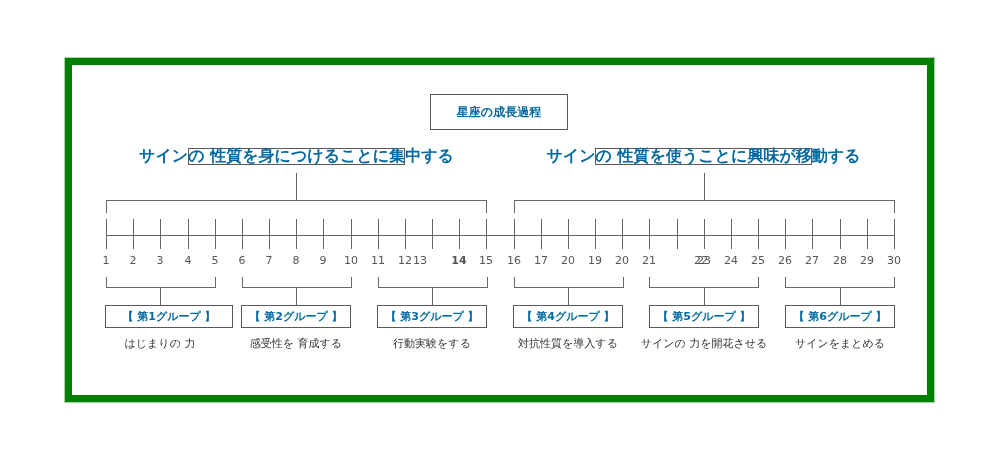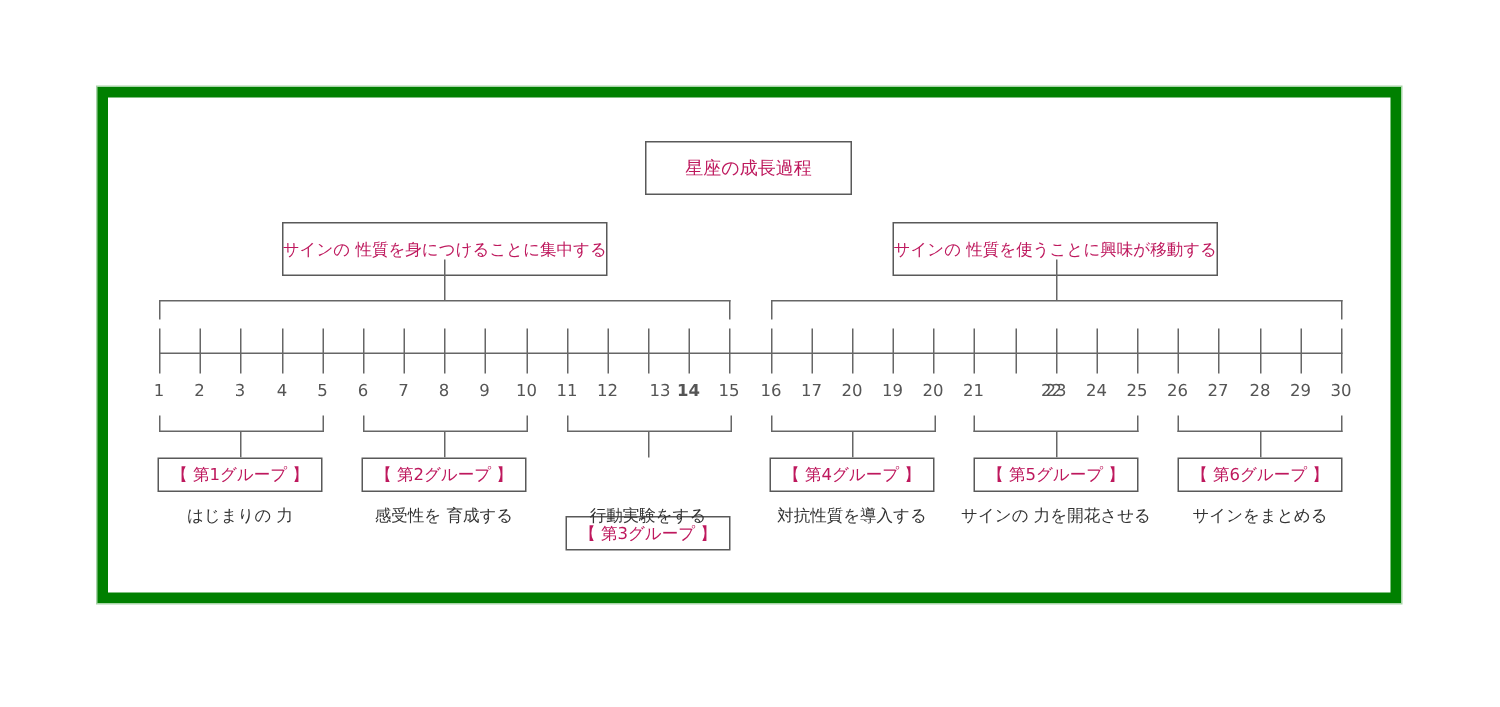--- a/index.html
+++ b/index.html
@@ -20,29 +20,30 @@
     box-shadow: 0 0 0 1px #a8d4a8;
   }
   .box {
     position: absolute;
     box-sizing: border-box;
     border: 1px solid #595959;
     background: #ffffff;
     display: flex;
     align-items: center;
     justify-content: center;
-    color: #be185d;
+    color: #0369a1;
     white-space: nowrap;
+    font-weight: bold;
   }
   .title-box {
     left: 430px; top: 94px;
     width: 138px; height: 36px;
     font-size: 12px;
   }
-  .phase-box { top: 148px; height: 36px; font-size: 11px; }
+  .phase-box { top: 148px; height: 17px; font-size: 16px; }
   .group-box { top: 305px; height: 23px; font-size: 11px; }
   .hline, .vline { position: absolute; background: #666666; }
   .bracket-down {       
     position: absolute;
     box-sizing: border-box;
     border-top: 1px solid #666666;
     border-left: 1px solid #666666;
     border-right: 1px solid #666666;
   }
   .bracket-up {         
@@ -96,21 +97,21 @@
       <div class="tick-number" style="left: 284px; top: 254px;">8</div>
       <div class="vline" style="left: 323px; top: 219px; width: 1px; height: 30px;"></div>
       <div class="tick-number" style="left: 311px; top: 254px;">9</div>
       <div class="vline" style="left: 351px; top: 219px; width: 1px; height: 30px;"></div>
       <div class="tick-number" style="left: 339px; top: 254px;">10</div>
       <div class="vline" style="left: 378px; top: 219px; width: 1px; height: 30px;"></div>
       <div class="tick-number" style="left: 366px; top: 254px;">11</div>
       <div class="vline" style="left: 405px; top: 219px; width: 1px; height: 30px;"></div>
       <div class="tick-number" style="left: 393px; top: 254px;">12</div>
       <div class="vline" style="left: 432px; top: 219px; width: 1px; height: 30px;"></div>
-      <div class="tick-number" style="left: 428px; top: 254px;">13</div>
+      <div class="tick-number" style="left: 408px; top: 254px;">13</div>
       <div class="vline" style="left: 459px; top: 219px; width: 1px; height: 30px;"></div>
       <div class="tick-number" style="left: 447px; top: 254px; font-weight: bold;">14</div>
       <div class="vline" style="left: 486px; top: 219px; width: 1px; height: 30px;"></div>
       <div class="tick-number" style="left: 474px; top: 254px;">15</div>
       <div class="vline" style="left: 514px; top: 219px; width: 1px; height: 30px;"></div>
       <div class="tick-number" style="left: 502px; top: 254px;">16</div>
       <div class="vline" style="left: 541px; top: 219px; width: 1px; height: 30px;"></div>
       <div class="tick-number" style="left: 529px; top: 254px;">17</div>
       <div class="vline" style="left: 568px; top: 219px; width: 1px; height: 30px;"></div>
       <div class="tick-number" style="left: 556px; top: 254px;">20</div>
@@ -139,29 +140,29 @@
       <div class="vline" style="left: 894px; top: 219px; width: 1px; height: 30px;"></div>
       <div class="tick-number" style="left: 882px; top: 254px;">30</div>
       <div class="box phase-box" style="left: 188px; width: 217px;">サインの 性質を身につけることに集中する</div>
       <div class="vline" style="left: 296px; top: 173px; width: 1px; height: 27px;"></div>
       <div class="bracket-down" style="left: 106px; top: 200px; width: 381px; height: 13px;"></div>
       <div class="box phase-box" style="left: 595px; width: 217px; text-align: right;">サインの 性質を使うことに興味が移動する</div>
       <div class="vline" style="left: 704px; top: 173px; width: 1px; height: 27px;"></div>
       <div class="bracket-down" style="left: 514px; top: 200px; width: 381px; height: 13px;"></div>
       <div class="bracket-up" style="left: 106px; top: 277px; width: 110px; height: 11px;"></div>
       <div class="vline" style="left: 160px; top: 288px; width: 1px; height: 17px;"></div>
-      <div class="box group-box" style="left: 105px; width: 110px; text-align: right;">【 第1グループ 】</div>
+      <div class="box group-box" style="left: 105px; width: 128px; text-align: right;">【 第1グループ 】</div>
       <div class="group-desc" style="left: 75px; top: 336px;">はじまりの 力</div>
       <div class="bracket-up" style="left: 242px; top: 277px; width: 110px; height: 11px;"></div>
       <div class="vline" style="left: 296px; top: 288px; width: 1px; height: 17px;"></div>
       <div class="box group-box" style="left: 241px; width: 110px;">【 第2グループ 】</div>
       <div class="group-desc" style="left: 211px; top: 336px;">感受性を 育成する</div>
       <div class="bracket-up" style="left: 378px; top: 277px; width: 110px; height: 11px;"></div>
       <div class="vline" style="left: 432px; top: 288px; width: 1px; height: 17px;"></div>
-      <div class="box group-box" style="left: 377px; width: 110px; margin-top: 39px;">【 第3グループ 】</div>
+      <div class="box group-box" style="left: 377px; width: 110px;">【 第3グループ 】</div>
       <div class="group-desc" style="left: 347px; top: 336px;">行動実験をする</div>
       <div class="bracket-up" style="left: 514px; top: 277px; width: 110px; height: 11px;"></div>
       <div class="vline" style="left: 568px; top: 288px; width: 1px; height: 17px;"></div>
       <div class="box group-box" style="left: 513px; width: 110px;">【 第4グループ 】</div>
       <div class="group-desc" style="left: 483px; top: 336px;">対抗性質を導入する</div>
       <div class="bracket-up" style="left: 649px; top: 277px; width: 110px; height: 11px;"></div>
       <div class="vline" style="left: 704px; top: 288px; width: 1px; height: 17px;"></div>
       <div class="box group-box" style="left: 649px; width: 110px;">【 第5グループ 】</div>
       <div class="group-desc" style="left: 619px; top: 336px;">サインの 力を開花させる</div>
       <div class="bracket-up" style="left: 785px; top: 277px; width: 110px; height: 11px;"></div>

